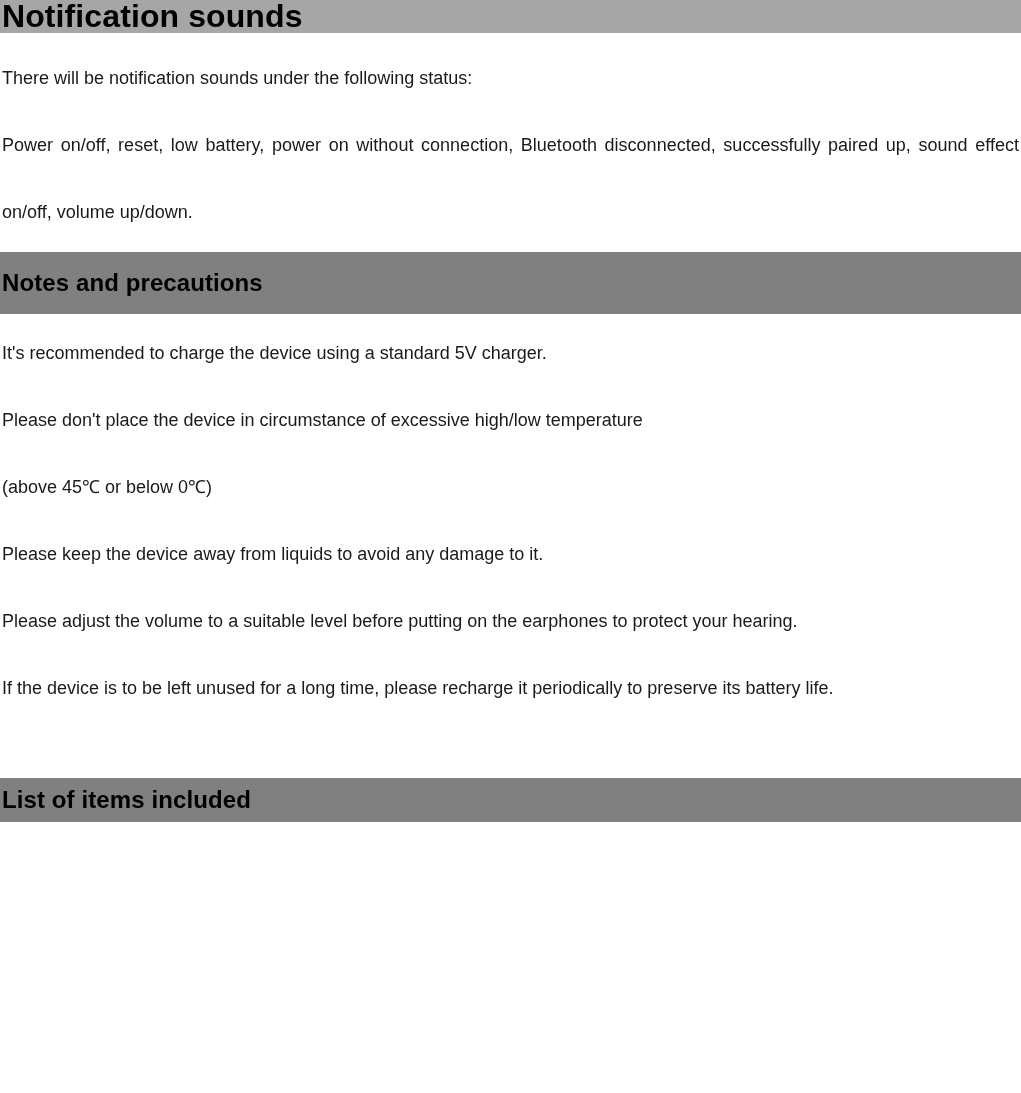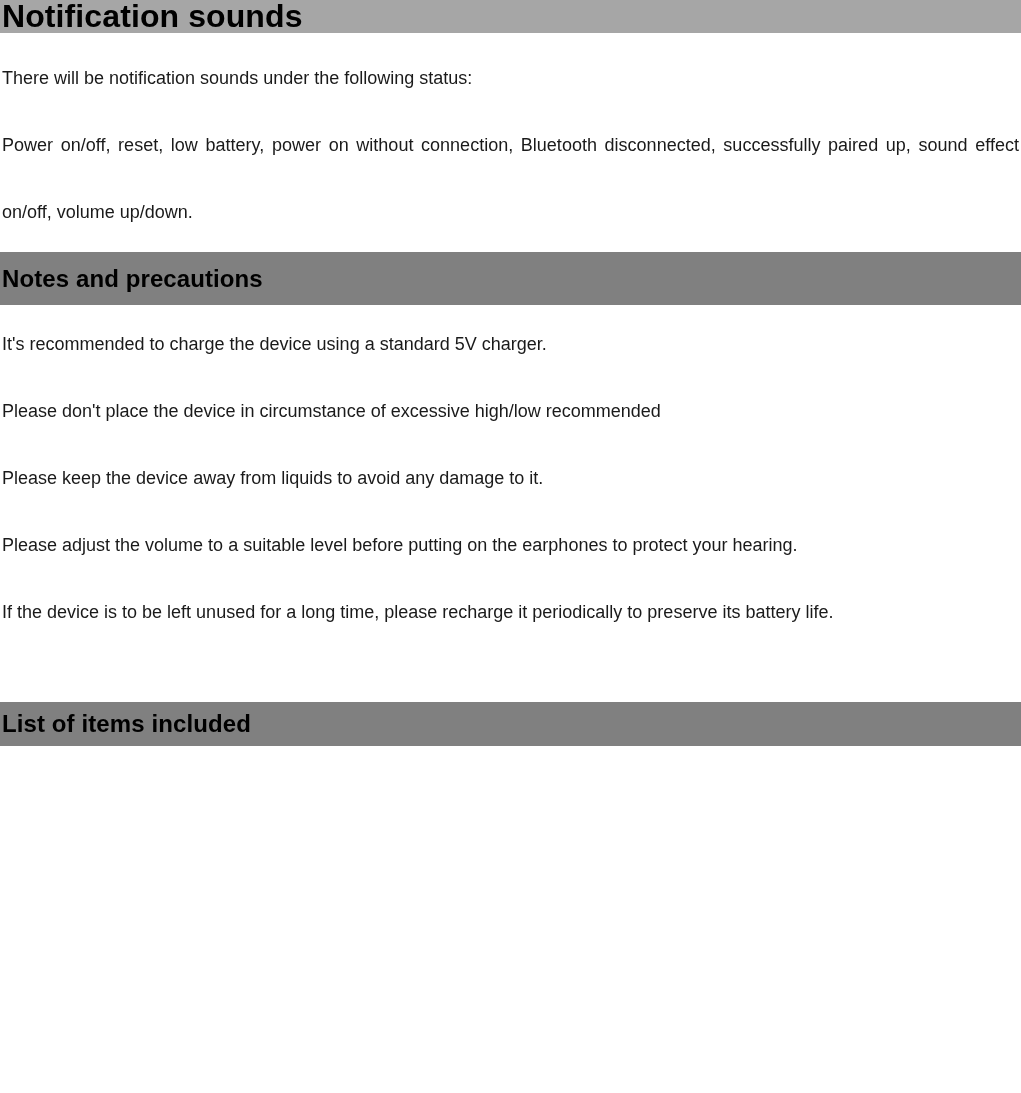--- a/index.html
+++ b/index.html
@@ -32,21 +32,21 @@
     color: #000000;
   }
   .band-light {
     background: #a6a6a6;
     height: 33px;
     font-size: 32px;
     padding: 0 2px 0 2px;
   }
   .band-dark {
     background: #808080;
-    height: 53px;
+    height: 62px;
     font-size: 24px;
     padding: 0 2px 0 2px;
   }
   .band-dark.band-short {
     height: 44px;
   }
 
   
   .para {
     font-size: 18px;
@@ -83,22 +83,23 @@
   <p class="para para-just">Power on/off, reset, low battery, power on without connection, Bluetooth disconnected, successfully paired up, sound effect on/off, volume up/down.</p>
 
   <div class="spacer-xs"></div>
 
   <div class="band band-dark">Notes and precautions</div>
 
   <div class="spacer-xs"></div>
 
   <p class="para">It's recommended to charge the device using a standard 5V charger.</p>
 
-  <p class="para para-just">Please don't place the device in circumstance of excessive high/low recommended</p>
+  <p class="para para-just">Please don't place the device in circumstance of excessive high/low temperature</p>
 
+  <p class="para">(above 45℃  or below 0℃)</p>
 
   <p class="para">Please keep the device away from liquids to avoid any damage to it.</p>
 
   <p class="para para-just">Please adjust the volume to a suitable level before putting on the earphones to protect your hearing.</p>
 
   <p class="para para-just">If the device is to be left unused for a long time, please recharge it periodically to preserve its battery life.</p>
 
   <div class="spacer-lg"></div>
 
   <div class="band band-dark band-short">List of items included</div>

